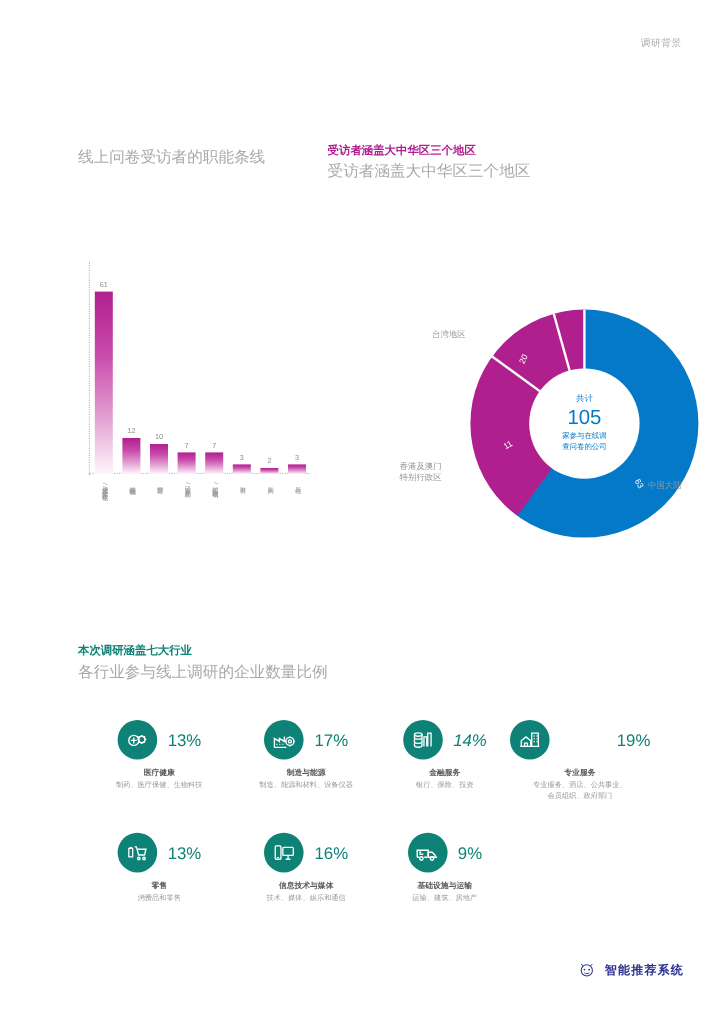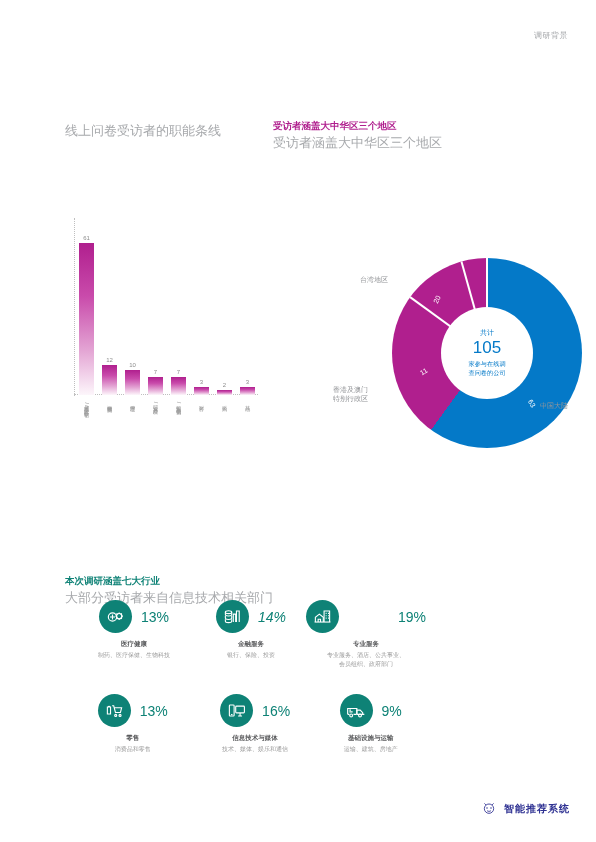--- a/index.html
+++ b/index.html
@@ -20,21 +20,21 @@
   }
 
   
   .sec-title{font-size:9.5px;font-weight:bold;line-height:1.3;}
   .sec-sub{font-size:13px;color:#a7a9ac;line-height:1.3;margin-top:3px;}
   .magenta{color:#b01f8e;}
   .teal{color:#0e8276;}
 
   .title-left{position:absolute;left:65px;top:120px;width:200px;}
   .title-right{position:absolute;left:273px;top:120px;width:220px;}
-  .title-bottom{position:absolute;left:65px;top:575px;width:300px;}
+  .title-bottom{position:absolute;left:65px;top:537px;width:300px;}
 
   
   .barchart{position:absolute;left:62px;top:218px;width:190px;height:250px;}
   .bar-plot{position:relative;height:178px;margin-left:12px;}
   .axis-y{
     position:absolute;left:0;top:0;bottom:0;width:1px;
     border-left:1px dotted #bfbfbf;
   }
   .axis-x{
     position:absolute;left:0;right:-6px;bottom:0;height:1px;
@@ -206,21 +206,21 @@
     <div class="dl" style="left:240px;top:153px;width:56px;text-align:left;">中国大陆</div>
     <div class="dl" style="left:28px;top:27px;width:60px;text-align:right;">台湾地区</div>
     <div class="dl" style="left:-4px;top:137px;width:72px;text-align:right;">
       <span>香港及澳门</span><br>
       <span>特别行政区</span>
     </div>
   </div>
 
   <div class="title-bottom">
     <div class="sec-title teal">本次调研涵盖七大行业</div>
-    <div class="sec-sub">大部分受访者来自信息技术相关部门</div>
+    <div class="sec-sub">各行业参与线上调研的企业数量比例</div>
   </div>
 
   <div class="industries">
 
     <div class="ind-row">
 
       <div class="ind-item" style="width:124px;">
         <div class="ind-top" style="justify-content:center;">
           <div class="circle">
             <svg width="20" height="20" viewBox="0 0 24 24" fill="none" stroke="#ffffff" stroke-width="1.4">
@@ -229,20 +229,37 @@
               <circle cx="17" cy="11" r="3.2"></circle>
               <path d="M17 6.5v2M17 13.5v2M12.5 11h2M19.5 11h2M13.8 7.8l1.4 1.4M18.8 12.8l1.4 1.4M20.2 7.8l-1.4 1.4M15.2 12.8l-1.4 1.4"></path>
             </svg>
           </div>
           <div class="pct">13%</div>
         </div>
         <div class="ind-name">医疗健康</div>
         <div class="ind-desc">制药、医疗保健、生物科技</div>
       </div>
 
+      <div class="ind-item" style="width:126px;">
+        <div class="ind-top" style="justify-content:center;">
+          <div class="circle">
+            <svg width="20" height="20" viewBox="0 0 24 24" fill="none" stroke="#ffffff" stroke-width="1.4">
+              <path d="M2 19V10l5 3V10l5 3V8"></path>
+                <path d="M2 19h12"></path>
+              <path d="M4 16h1M7 16h1M10 16h1"></path>
+              <circle cx="17.5" cy="13" r="4"></circle>
+                <circle cx="17.5" cy="13" r="1.5"></circle>
+              <path d="M17.5 8v1.5M17.5 16.5V18M12.5 13H14M21 13h1.5"></path>
+            </svg>
+          </div>
+          <div class="pct">17%</div>
+        </div>
+        <div class="ind-name">制造与能源</div>
+        <div class="ind-desc">制造、能源和材料、设备仪器</div>
+      </div>
 
       <div class="ind-item" style="width:110px;">
         <div class="ind-top" style="justify-content:center;font-style:italic;">
           <div class="circle">
             <svg width="19" height="19" viewBox="0 0 24 24" fill="none" stroke="#ffffff" stroke-width="1.4">
               <ellipse cx="7" cy="6.5" rx="4" ry="1.8"></ellipse>
               <path d="M3 6.5v3c0 1 1.8 1.8 4 1.8s4-.8 4-1.8v-3"></path>
               <path d="M3 11v3c0 1 1.8 1.8 4 1.8s4-.8 4-1.8v-3"></path>
               <path d="M3 15.5V18c0 1 1.8 1.8 4 1.8s4-.8 4-1.8v-2.5"></path>
               <path d="M13 19V9h3v10M17 19V5h3.5v14"></path>

